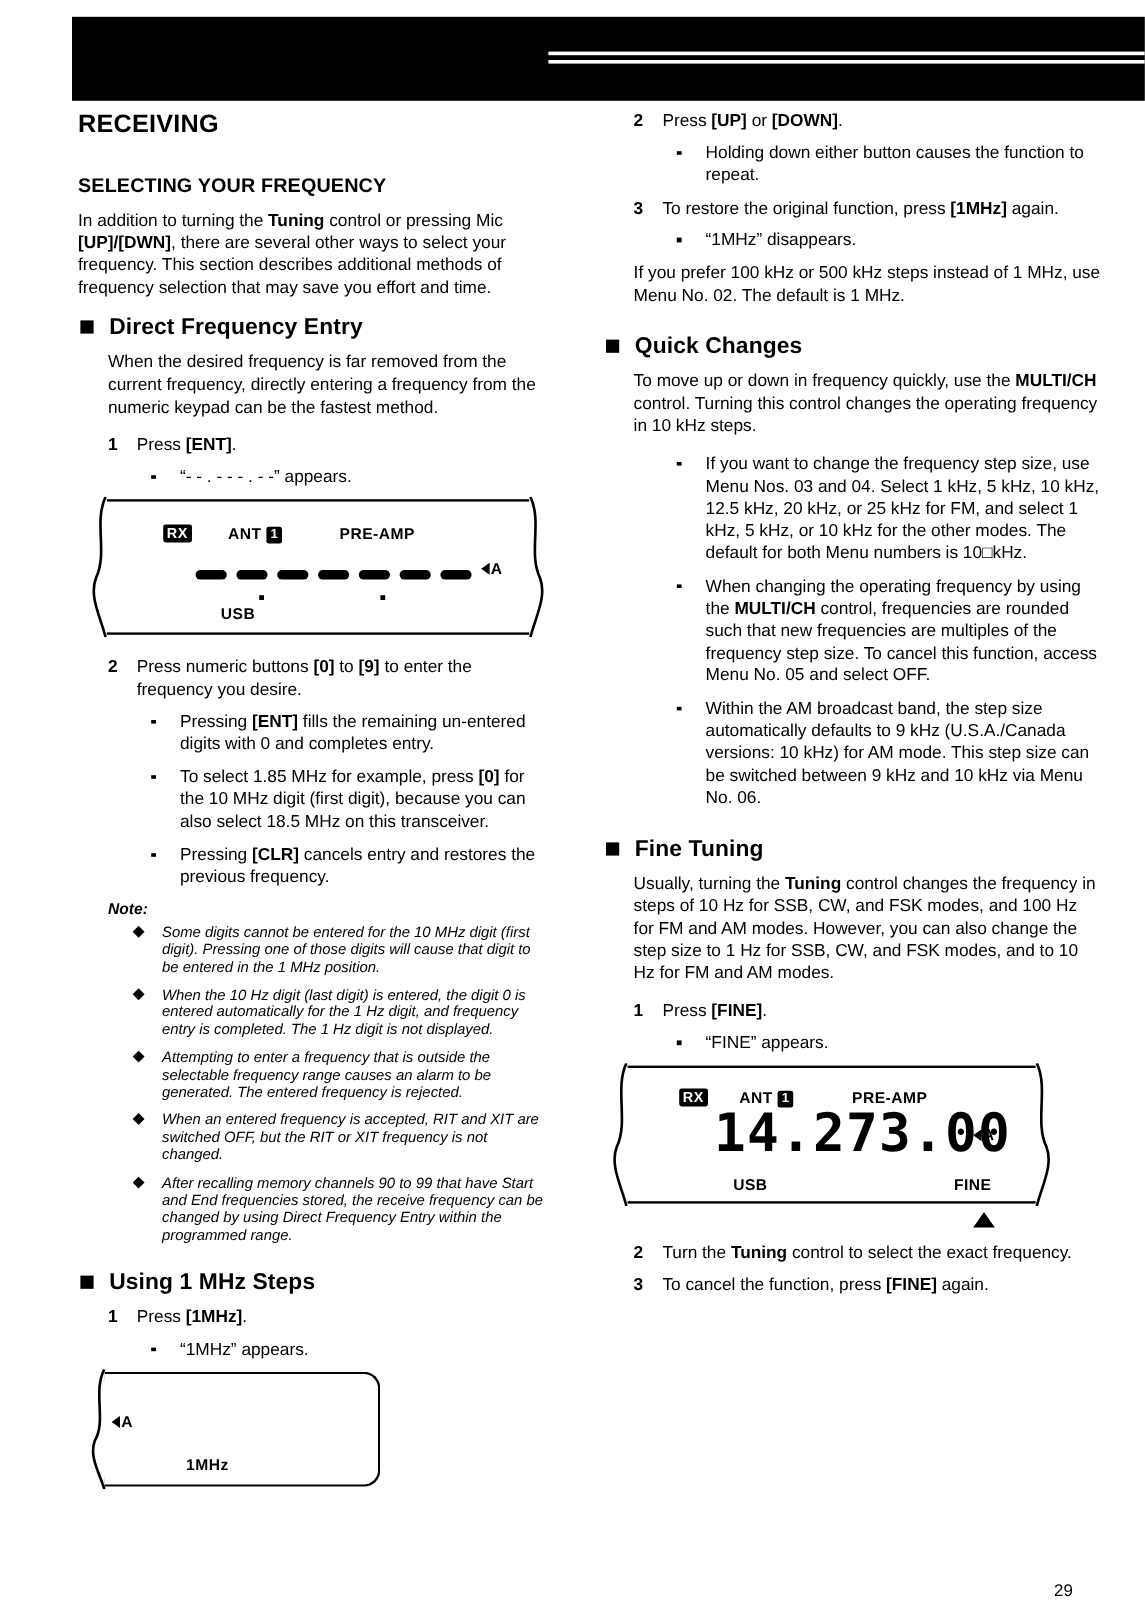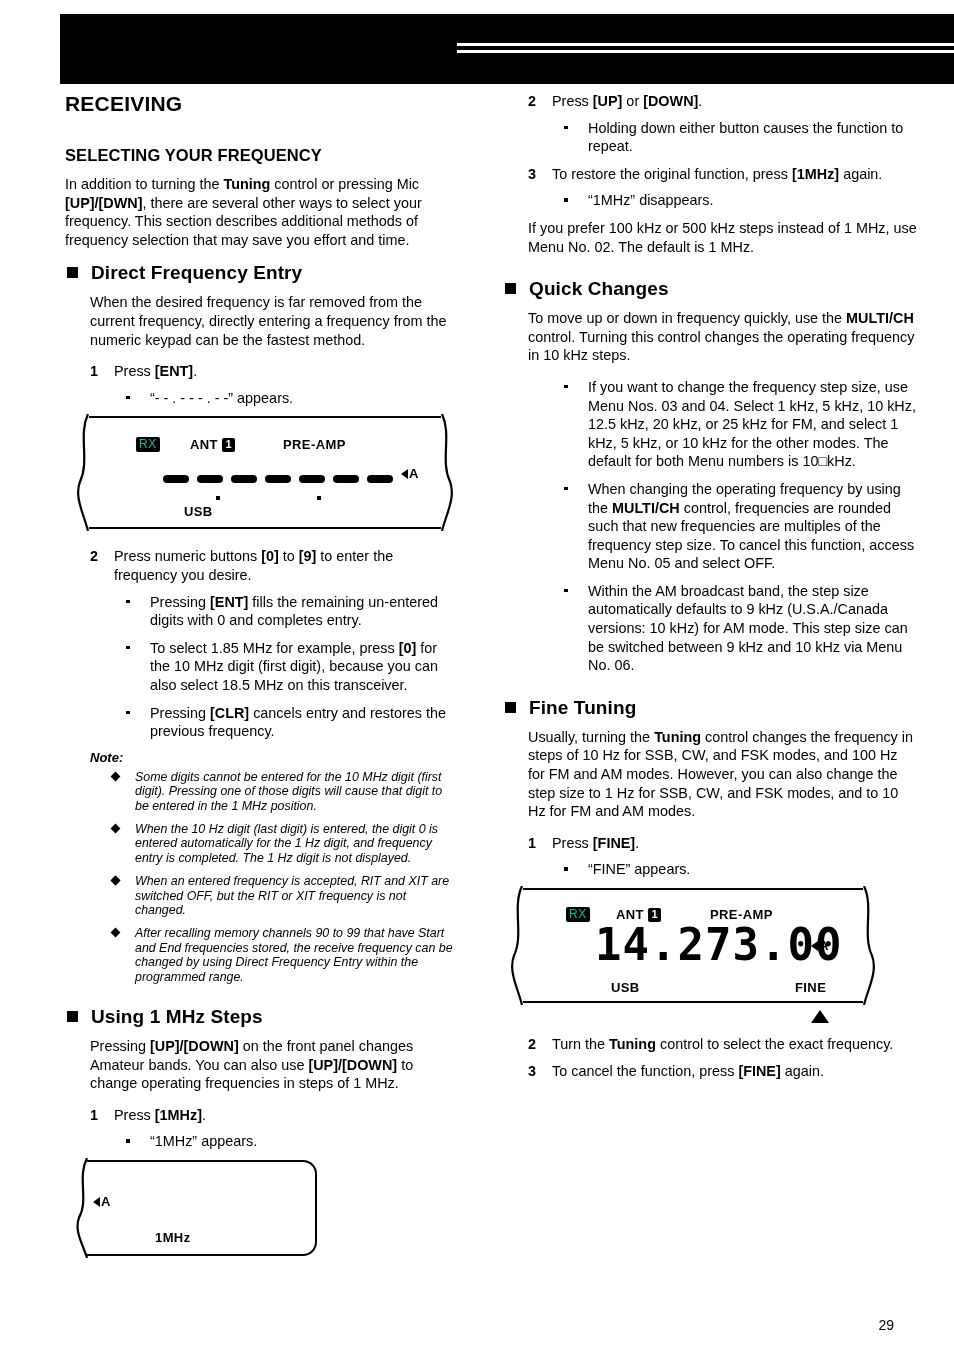--- a/index.html
+++ b/index.html
@@ -178,22 +178,22 @@
 
   .lcd-label {
     position: absolute;
     font-weight: bold;
     font-size: 13px;
     letter-spacing: 0.4px;
   }
   .inv-box {
     display: inline-block;
     background: #000;
-    color: #14b8a6;
-    font-weight: normal;
+    color: #ffffff;
+    font-weight: bold;
     font-size: 12px;
     padding: 1px 3px 1.5px 3px;
     letter-spacing: 0.5px;
     border-radius: 2px;
     line-height: 1;
   }
   .num-box {
     display: inline-block;
     background: #000;
     color: #fff;
@@ -338,29 +338,28 @@
   </div>
 
   <div class="bul">
     <span class="dot"></span><span>Pressing </span><b>[CLR]</b><span> cancels entry and restores the previous frequency.</span>
   </div>
 
   <div class="note-head">Note:</div>
 
   <div class="note-item"><span class="dia"></span><span>Some digits cannot be entered for the 10 MHz digit (first digit).  Pressing one of those digits will cause that digit to be entered in the 1 MHz position.</span></div>
   <div class="note-item"><span class="dia"></span><span>When the 10 Hz digit (last digit) is entered, the digit 0 is entered automatically for the 1 Hz digit, and frequency entry is completed.  The 1 Hz digit is not displayed.</span></div>
-  <div class="note-item"><span class="dia"></span></div>
+  <div class="note-item"><span class="dia"></span><span>Attempting to enter a frequency that is outside the selectable frequency range causes an alarm to be generated.  The entered frequency is rejected.</span></div>
   <div class="note-item"><span class="dia"></span><span>When an entered frequency is accepted, RIT and XIT are switched OFF, but the RIT or XIT frequency is not changed.</span></div>
   <div class="note-item"><span class="dia"></span><span>After recalling memory channels 90 to 99 that have Start and End frequencies stored, the receive frequency can be changed by using Direct Frequency Entry within the programmed range.</span></div>
 
   <h3 class="blk-title" style="margin-top:22px;">
     <span class="sq"></span><span>Using 1 MHz Steps</span>
   </h3>
 
-  <p class="body indent"><span>Pressing </span><b>[UP]/[DOWN]</b><span> on the front panel changes Amateur bands.  You can also use </span><b>[UP]/[DOWN]</b><span> to change operating frequencies in steps of 1 MHz.</span></p>
 
   <div class="step">
     <span class="num">1</span><span>Press </span><b>[1MHz]</b><span>.</span>
   </div>
 
   <div class="bul">
     <span class="dot"></span><span>“1MHz” appears.</span>
   </div>
 
   <div class="lcd" style="width:230px;height:96px;margin-left:22px;margin-top:6px;">

